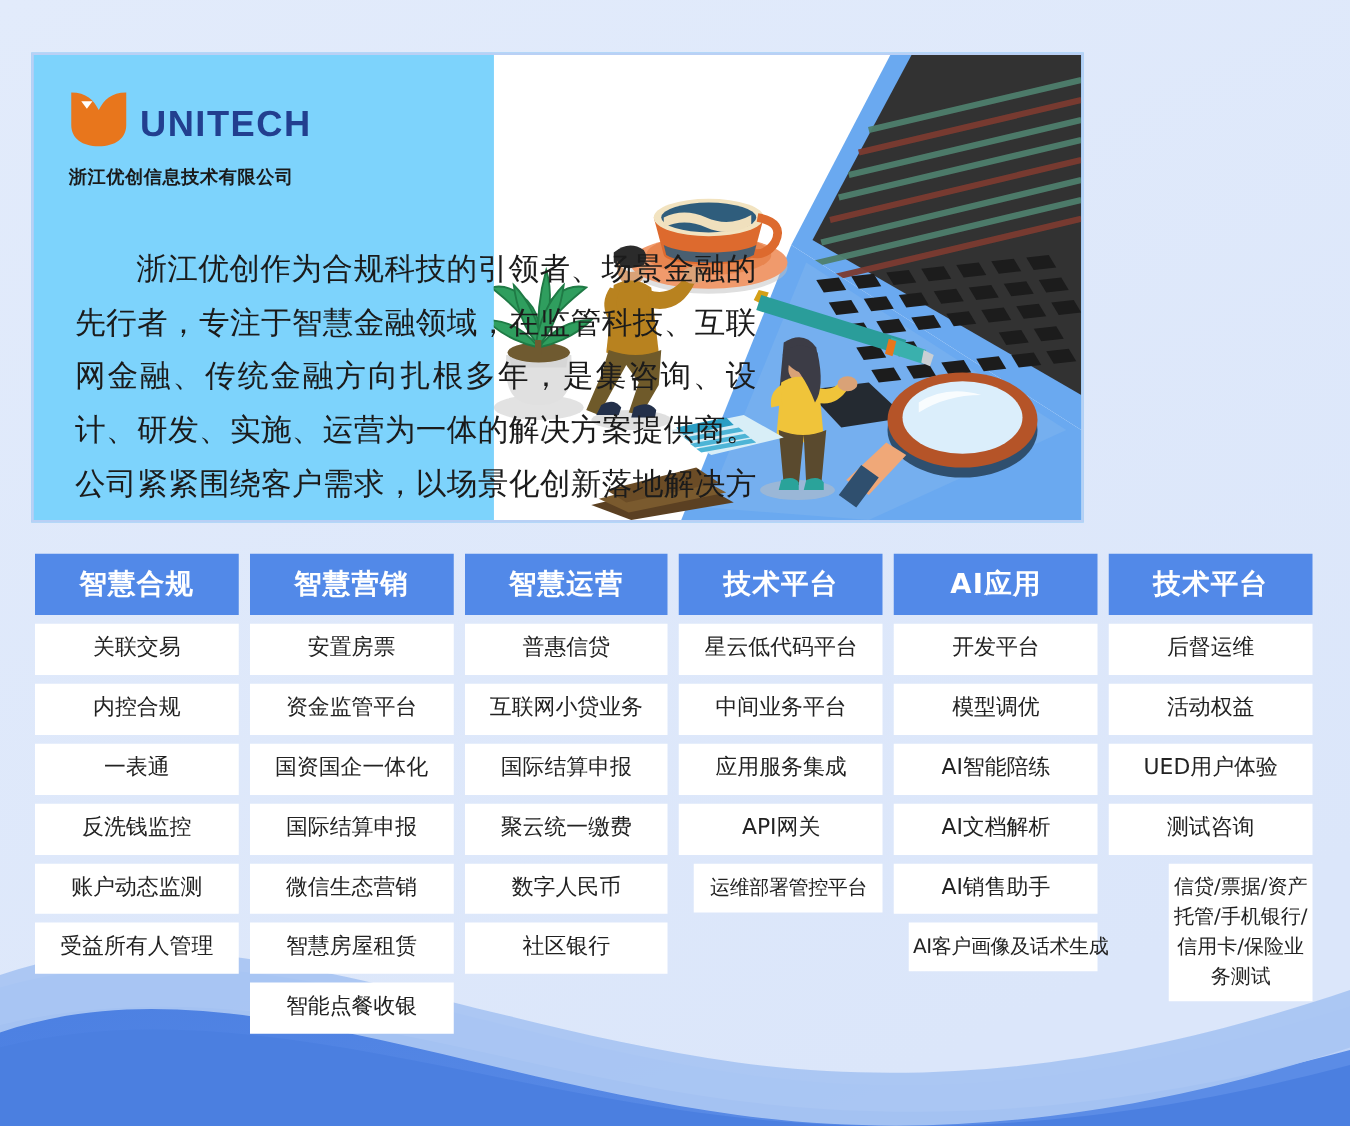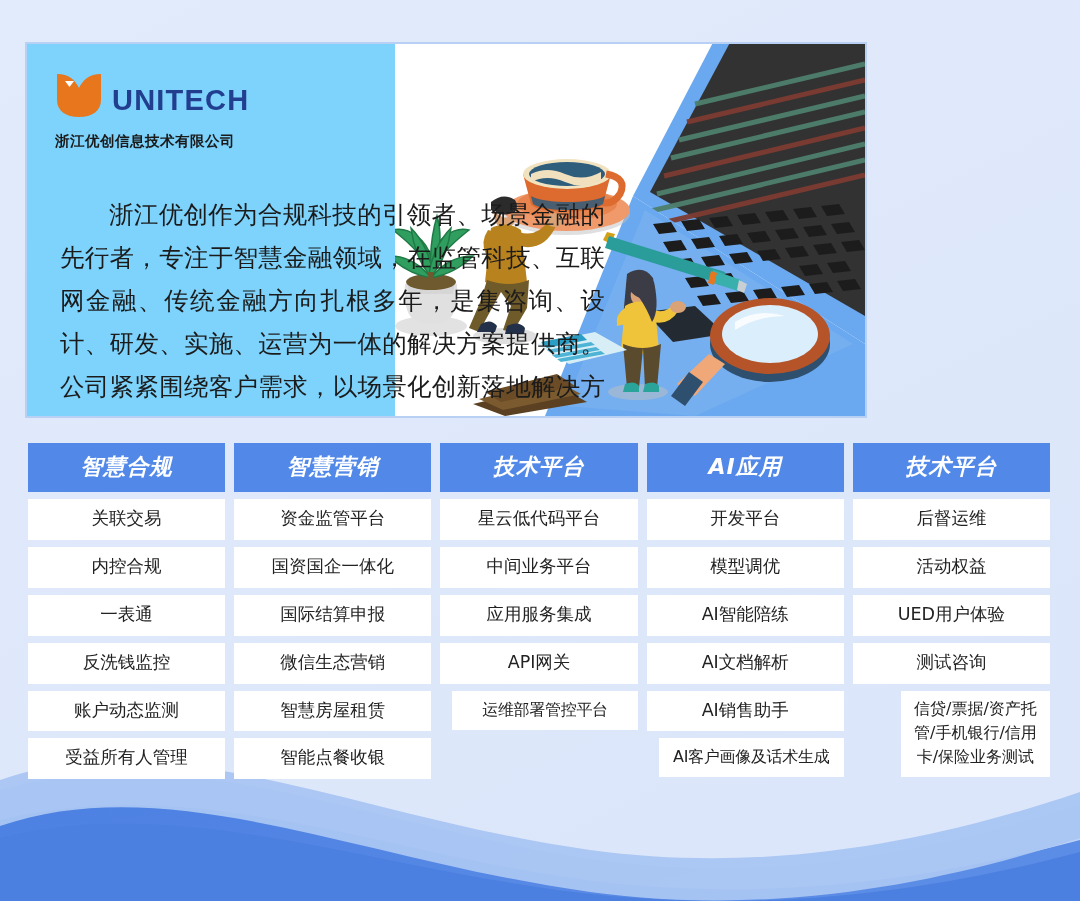--- a/index.html
+++ b/index.html
@@ -112,21 +112,20 @@
   .cap-header {
     background: #5289e8;
     color: #ffffff;
     font-size: 22px;
     font-weight: bold;
     text-align: center;
     padding: 9px 2px 10px;
     letter-spacing: 1px;
     font-family: "DejaVu Sans", sans-serif;
     white-space: nowrap;
-    font-style: italic;
   }
   .cap-cell {
     background: #ffffff;
     color: #222222;
     font-size: 17.5px;
     text-align: center;
     padding: 9px 3px 10px;
     line-height: 1.25;
     font-family: "DejaVu Sans", sans-serif;
     white-space: nowrap;
@@ -342,26 +341,36 @@
       <div class="cap-header">智慧合规</div>
       <div class="cap-cell">关联交易</div>
       <div class="cap-cell">内控合规</div>
       <div class="cap-cell">一表通</div>
       <div class="cap-cell">反洗钱监控</div>
       <div class="cap-cell">账户动态监测</div>
       <div class="cap-cell">受益所有人管理</div>
     </div>
     <div class="cap-column">
       <div class="cap-header">智慧营销</div>
+      <div class="cap-cell">安置房票</div>
       <div class="cap-cell">资金监管平台</div>
       <div class="cap-cell">国资国企一体化</div>
       <div class="cap-cell">国际结算申报</div>
       <div class="cap-cell">微信生态营销</div>
       <div class="cap-cell">智慧房屋租赁</div>
       <div class="cap-cell">智能点餐收银</div>
+    </div>
+    <div class="cap-column">
+      <div class="cap-header">智慧运营</div>
+      <div class="cap-cell">普惠信贷</div>
+      <div class="cap-cell">互联网小贷业务</div>
+      <div class="cap-cell">国际结算申报</div>
+      <div class="cap-cell">聚云统一缴费</div>
+      <div class="cap-cell">数字人民币</div>
+      <div class="cap-cell">社区银行</div>
     </div>
     <div class="cap-column">
       <div class="cap-header">技术平台</div>
       <div class="cap-cell">星云低代码平台</div>
       <div class="cap-cell">中间业务平台</div>
       <div class="cap-cell">应用服务集成</div>
       <div class="cap-cell">API网关</div>
       <div class="cap-cell tight">运维部署管控平台</div>
     </div>
     <div class="cap-column">

